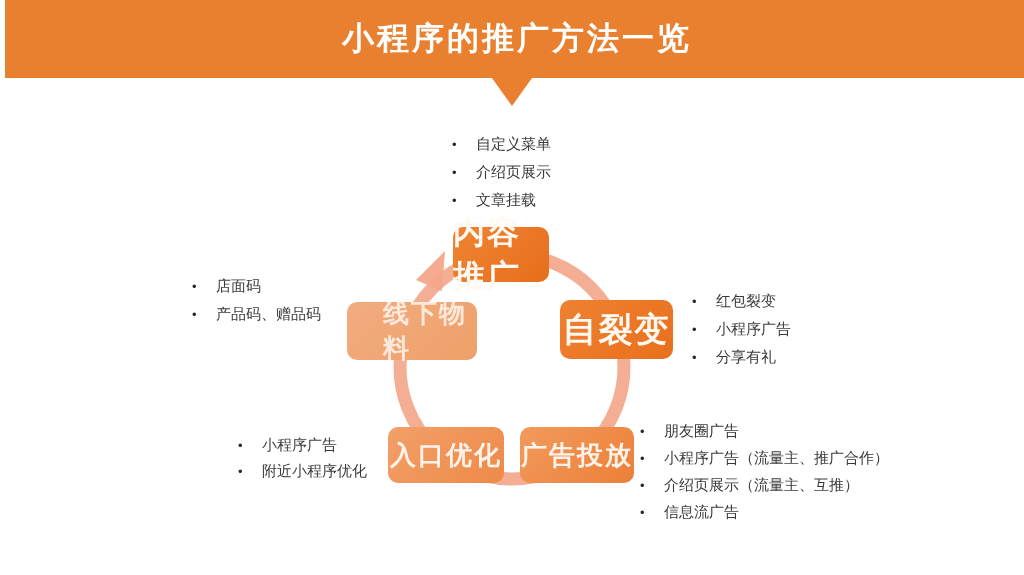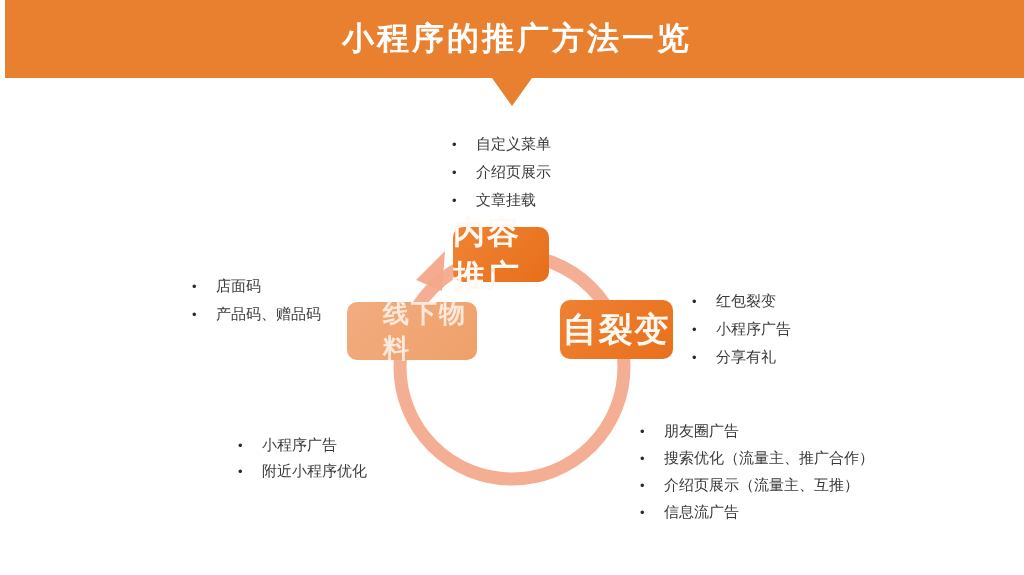--- a/index.html
+++ b/index.html
@@ -117,20 +117,26 @@
     <circle cx="512" cy="367" r="112" fill="none" stroke="#F3A78A" stroke-width="13" opacity="0.92"></circle>
     <polygon points="445,251 442,291 416,280" fill="#F3A78A" opacity="0.95"></polygon>
   </svg>
 
   <div class="node node-content">
     <span>内容推广</span>
   </div>
   <div class="node node-fission">
     <span>自裂变</span>
   </div>
+  <div class="node node-ads">
+    <span>广告投放</span>
+  </div>
+  <div class="node node-entry">
+    <span>入口优化</span>
+  </div>
   <div class="node node-offline">
     <span>线下物料</span>
   </div>
 
   <ul class="blist list-content">
     <li>
       <span class="dot">•</span>
       <span>自定义菜单</span>
     </li>
     <li>
@@ -180,21 +186,21 @@
     </li>
   </ul>
 
   <ul class="blist list-ads">
     <li>
       <span class="dot">•</span>
       <span>朋友圈广告</span>
     </li>
     <li>
       <span class="dot">•</span>
-      <span>搜索优化（流量主、推广合作）</span>
+      <span>小程序广告（流量主、推广合作）</span>
     </li>
     <li>
       <span class="dot">•</span>
       <span>介绍页展示（流量主、互推）</span>
     </li>
     <li>
       <span class="dot">•</span>
       <span>信息流广告</span>
     </li>
   </ul>

